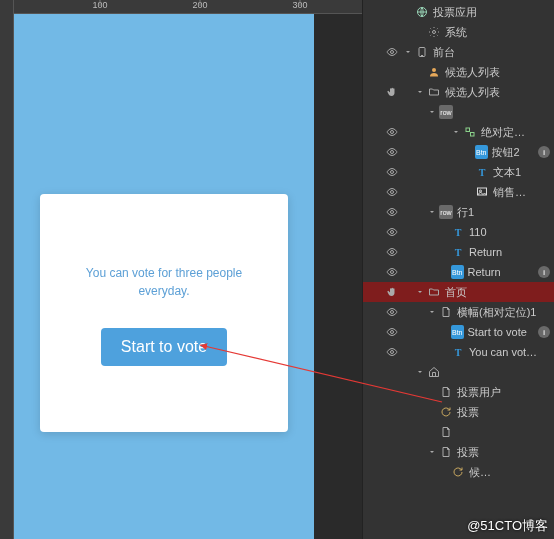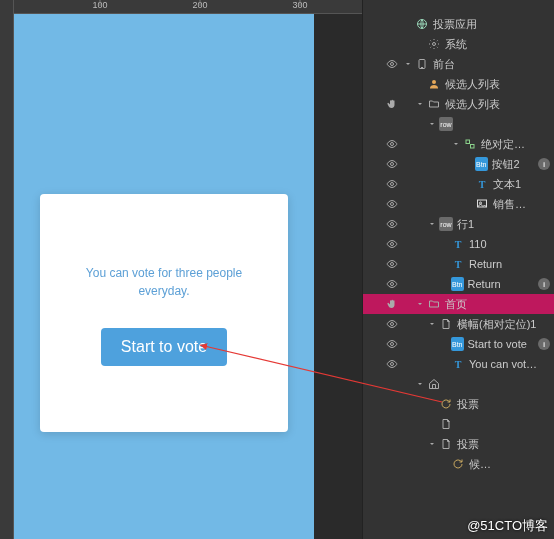--- a/index.html
+++ b/index.html
@@ -8,23 +8,23 @@
   .ruler-h { position:absolute; left:0; top:0; width:362px; height:14px; background:#3a3a3a; border-bottom:1px solid #555; }
   .ruler-h span { position:absolute; top:0; font-size:9px; color:#bbb; transform:translateX(-50%); }
   .tick { position:absolute; top:8px; width:1px; height:6px; background:#777; }
   .ruler-v { position:absolute; left:0; top:0; width:14px; height:539px; background:#3a3a3a; border-right:1px solid #555; }
   .canvas-inner { position:absolute; left:14px; top:14px; width:300px; height:525px; background:#72b9e6; }
   .card { position:absolute; left:26px; top:180px; width:248px; height:238px; background:#fff; border-radius:4px; box-shadow:0 2px 10px rgba(0,0,0,.15); text-align:center; padding:70px 18px 0; }
   .card-text { color:#5da0d6; font-size:12px; line-height:1.5; }
   .vote-btn { display:inline-block; margin-top:28px; background:#4ea1dd; color:#fff; font-size:16px; padding:10px 20px; border-radius:4px; cursor:pointer; border:none; }
   .arrow-svg { position:absolute; left:190px; top:340px; width:260px; height:65px; pointer-events:none; z-index:50; }
   .layers-panel { position:absolute; left:362px; top:0; width:192px; height:539px; background:#333; border-left:1px solid #222; color:#ccc; font-size:11px; overflow:hidden; }
-  .tree { padding-top:14px; }
+  .tree { padding-top:2px; }
   .row { position:relative; height:20px; display:flex; align-items:center; white-space:nowrap; }
-  .row.on { background:#be185d; }
+  .row.on { background:#7f1d1d; }
   .pre-gutter { width:40px; flex-shrink:0; display:flex; align-items:center; justify-content:flex-end; padding-right:4px; gap:3px; }
   .eye { width:14px; height:14px; color:#aaa; display:flex; align-items:center; justify-content:center; }
   .hand { width:14px; height:14px; color:#aaa; display:flex; align-items:center; justify-content:center; }
   .indent { flex-shrink:0; }
   .caret { width:10px; height:10px; color:#aaa; flex-shrink:0; display:flex; align-items:center; justify-content:center; margin-right:2px; }
   .caret.blank { visibility:hidden; }
   .nico { width:14px; height:14px; margin-right:4px; flex-shrink:0; display:flex; align-items:center; justify-content:center; font-size:10px; }
   .nico.device { color:#aaa; }
   .nico.gear { color:#aaa; }
   .nico.user { color:#e6a85a; }
@@ -404,20 +404,32 @@
           <svg width="12" height="12" viewBox="0 0 24 24" fill="none" stroke="currentColor" stroke-width="2">
             <path d="M3 11l9-8 9 8v10H3z"></path>
             <path d="M9 21v-8h6v8"></path>
           </svg>
         </span>
       </div>
       <div class="row">
         <div class="pre-gutter"></div>
         <span class="indent" style="width: 24px;"></span>
         <span class="caret blank"></span>
+        <span class="nico doc">
+          <svg width="12" height="12" viewBox="0 0 24 24" fill="none" stroke="currentColor" stroke-width="2">
+            <path d="M6 3h9l3 3v15H6z"></path>
+            <path d="M15 3v4h4"></path>
+          </svg>
+        </span>
+        <span class="label">投票用户</span>
+      </div>
+      <div class="row">
+        <div class="pre-gutter"></div>
+        <span class="indent" style="width: 24px;"></span>
+        <span class="caret blank"></span>
         <span class="nico refresh">
           <svg width="12" height="12" viewBox="0 0 24 24" fill="none" stroke="currentColor" stroke-width="2">
             <path d="M20 12a8 8 0 1 1-3-6.3L20 8"></path>
             <path d="M20 3v5h-5"></path>
           </svg>
         </span>
         <span class="label">投票</span>
       </div>
       <div class="row">
         <div class="pre-gutter"></div>

